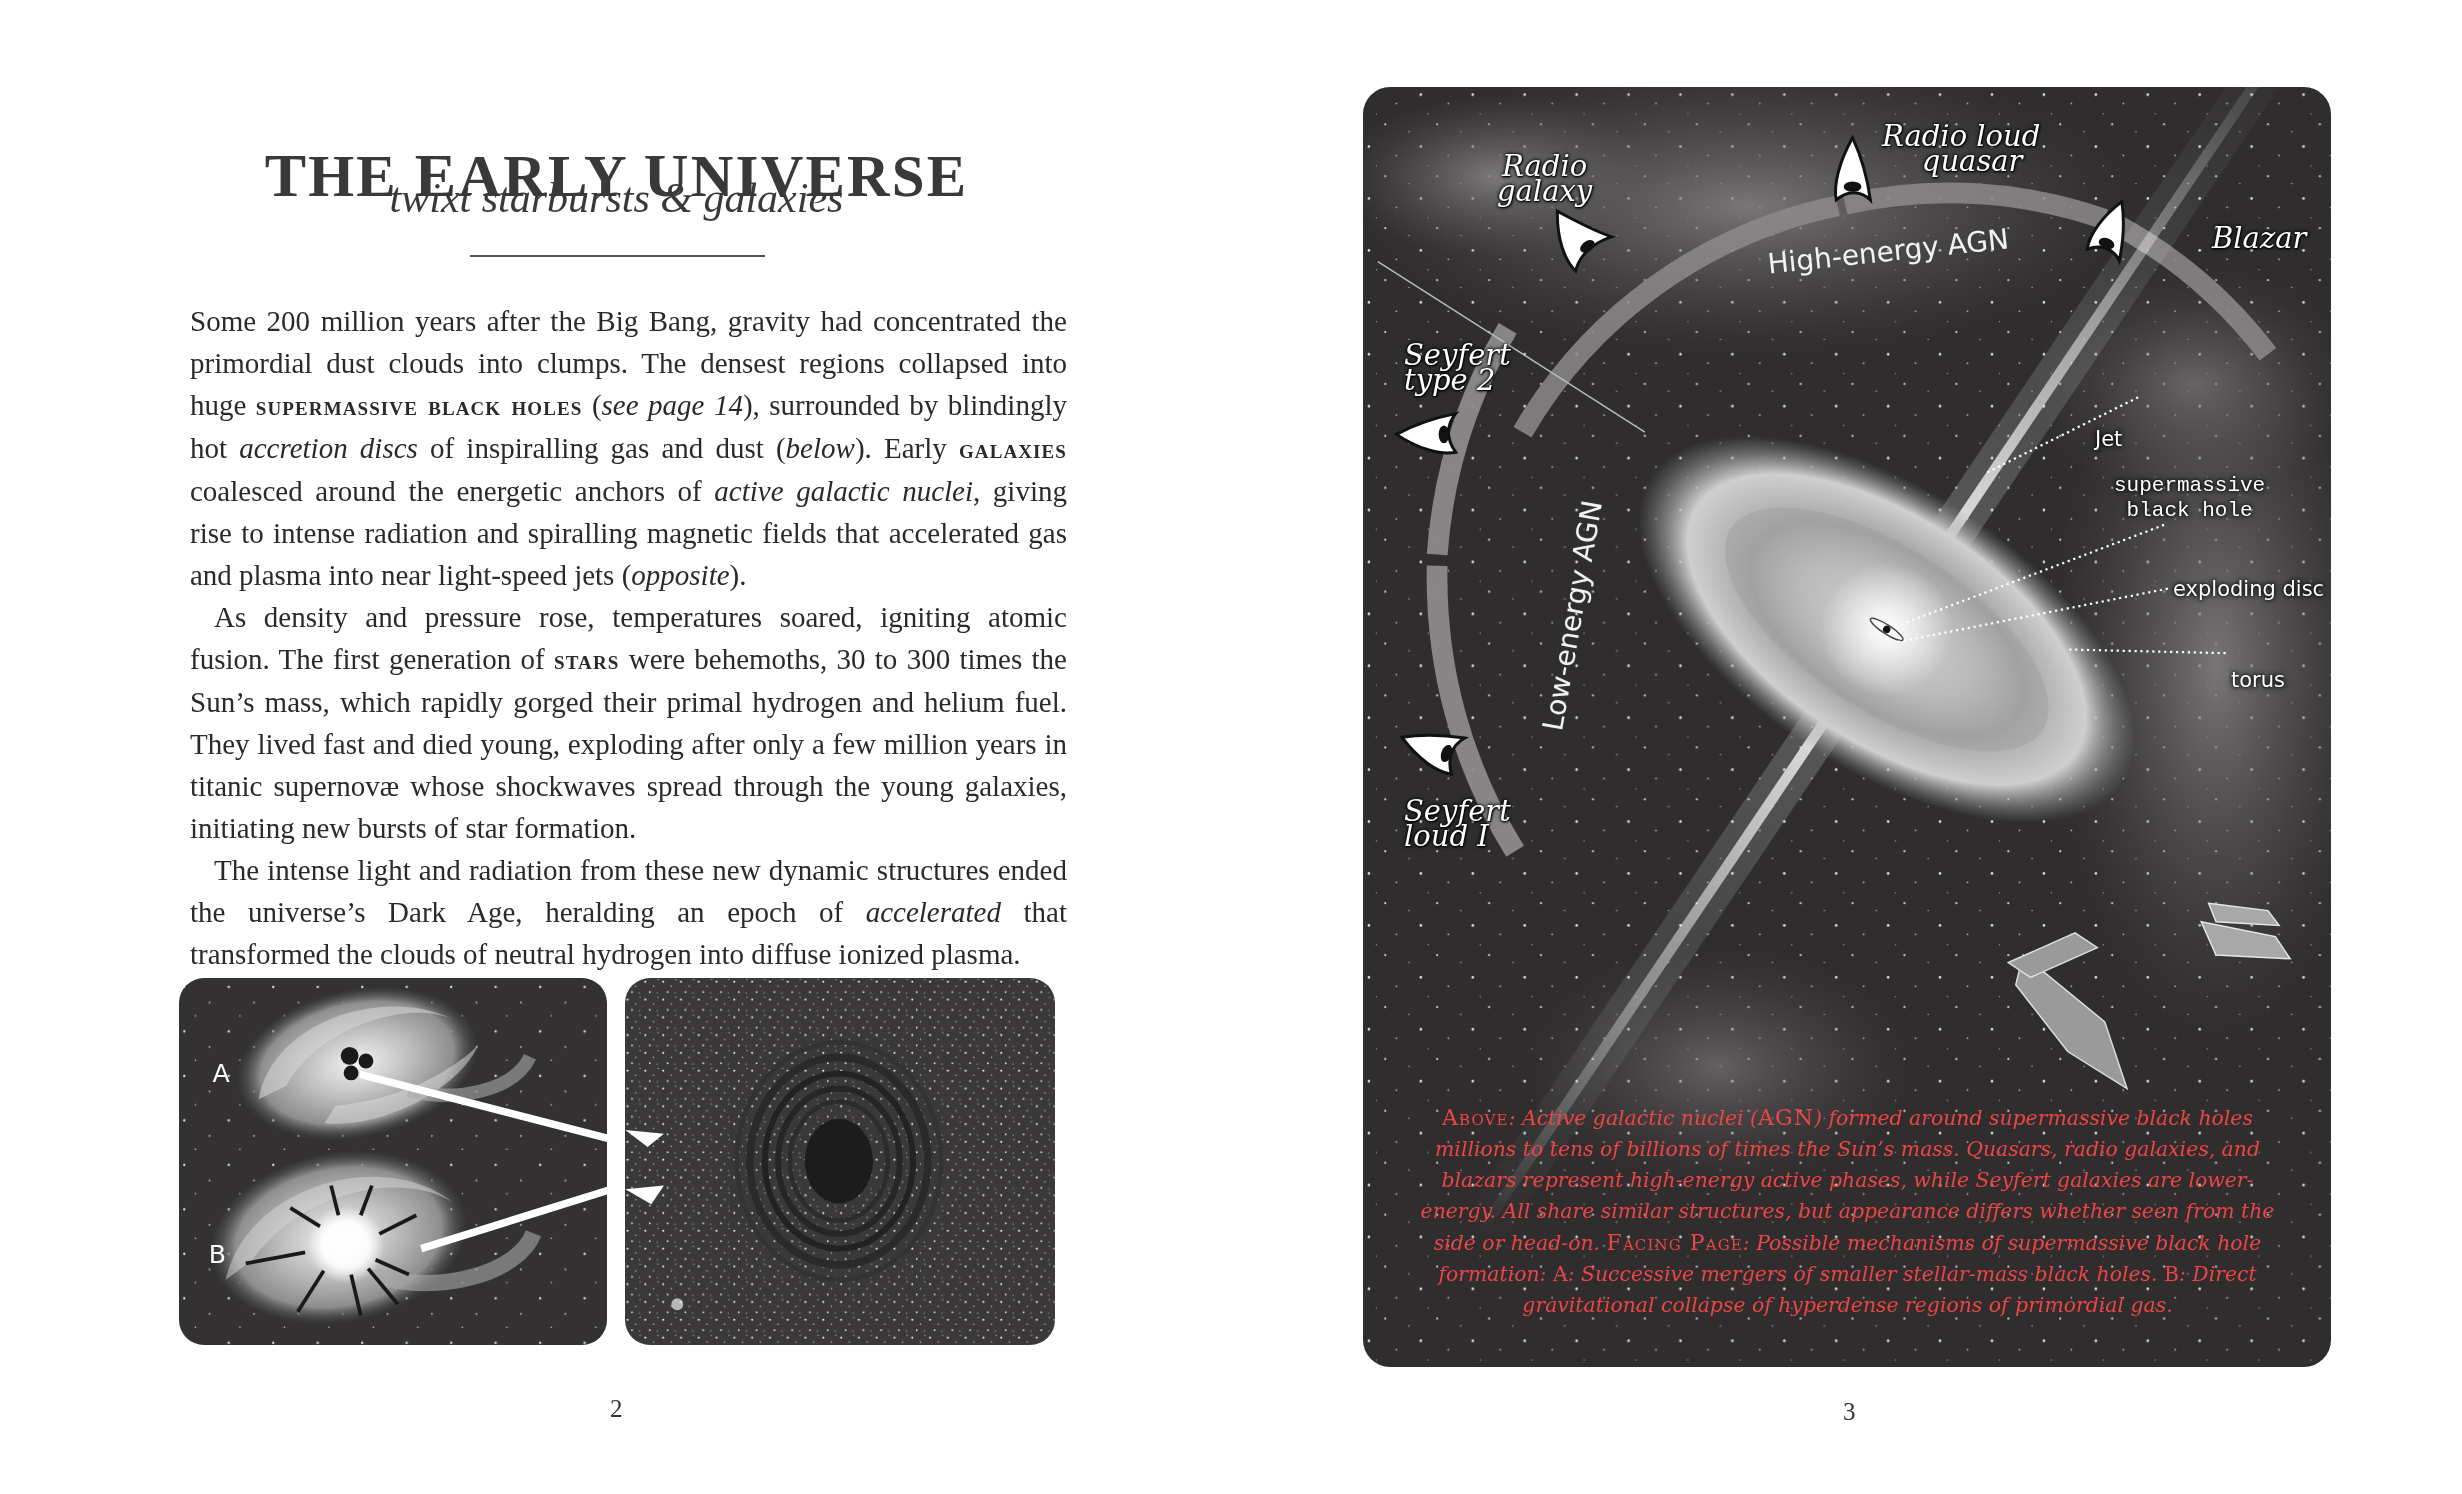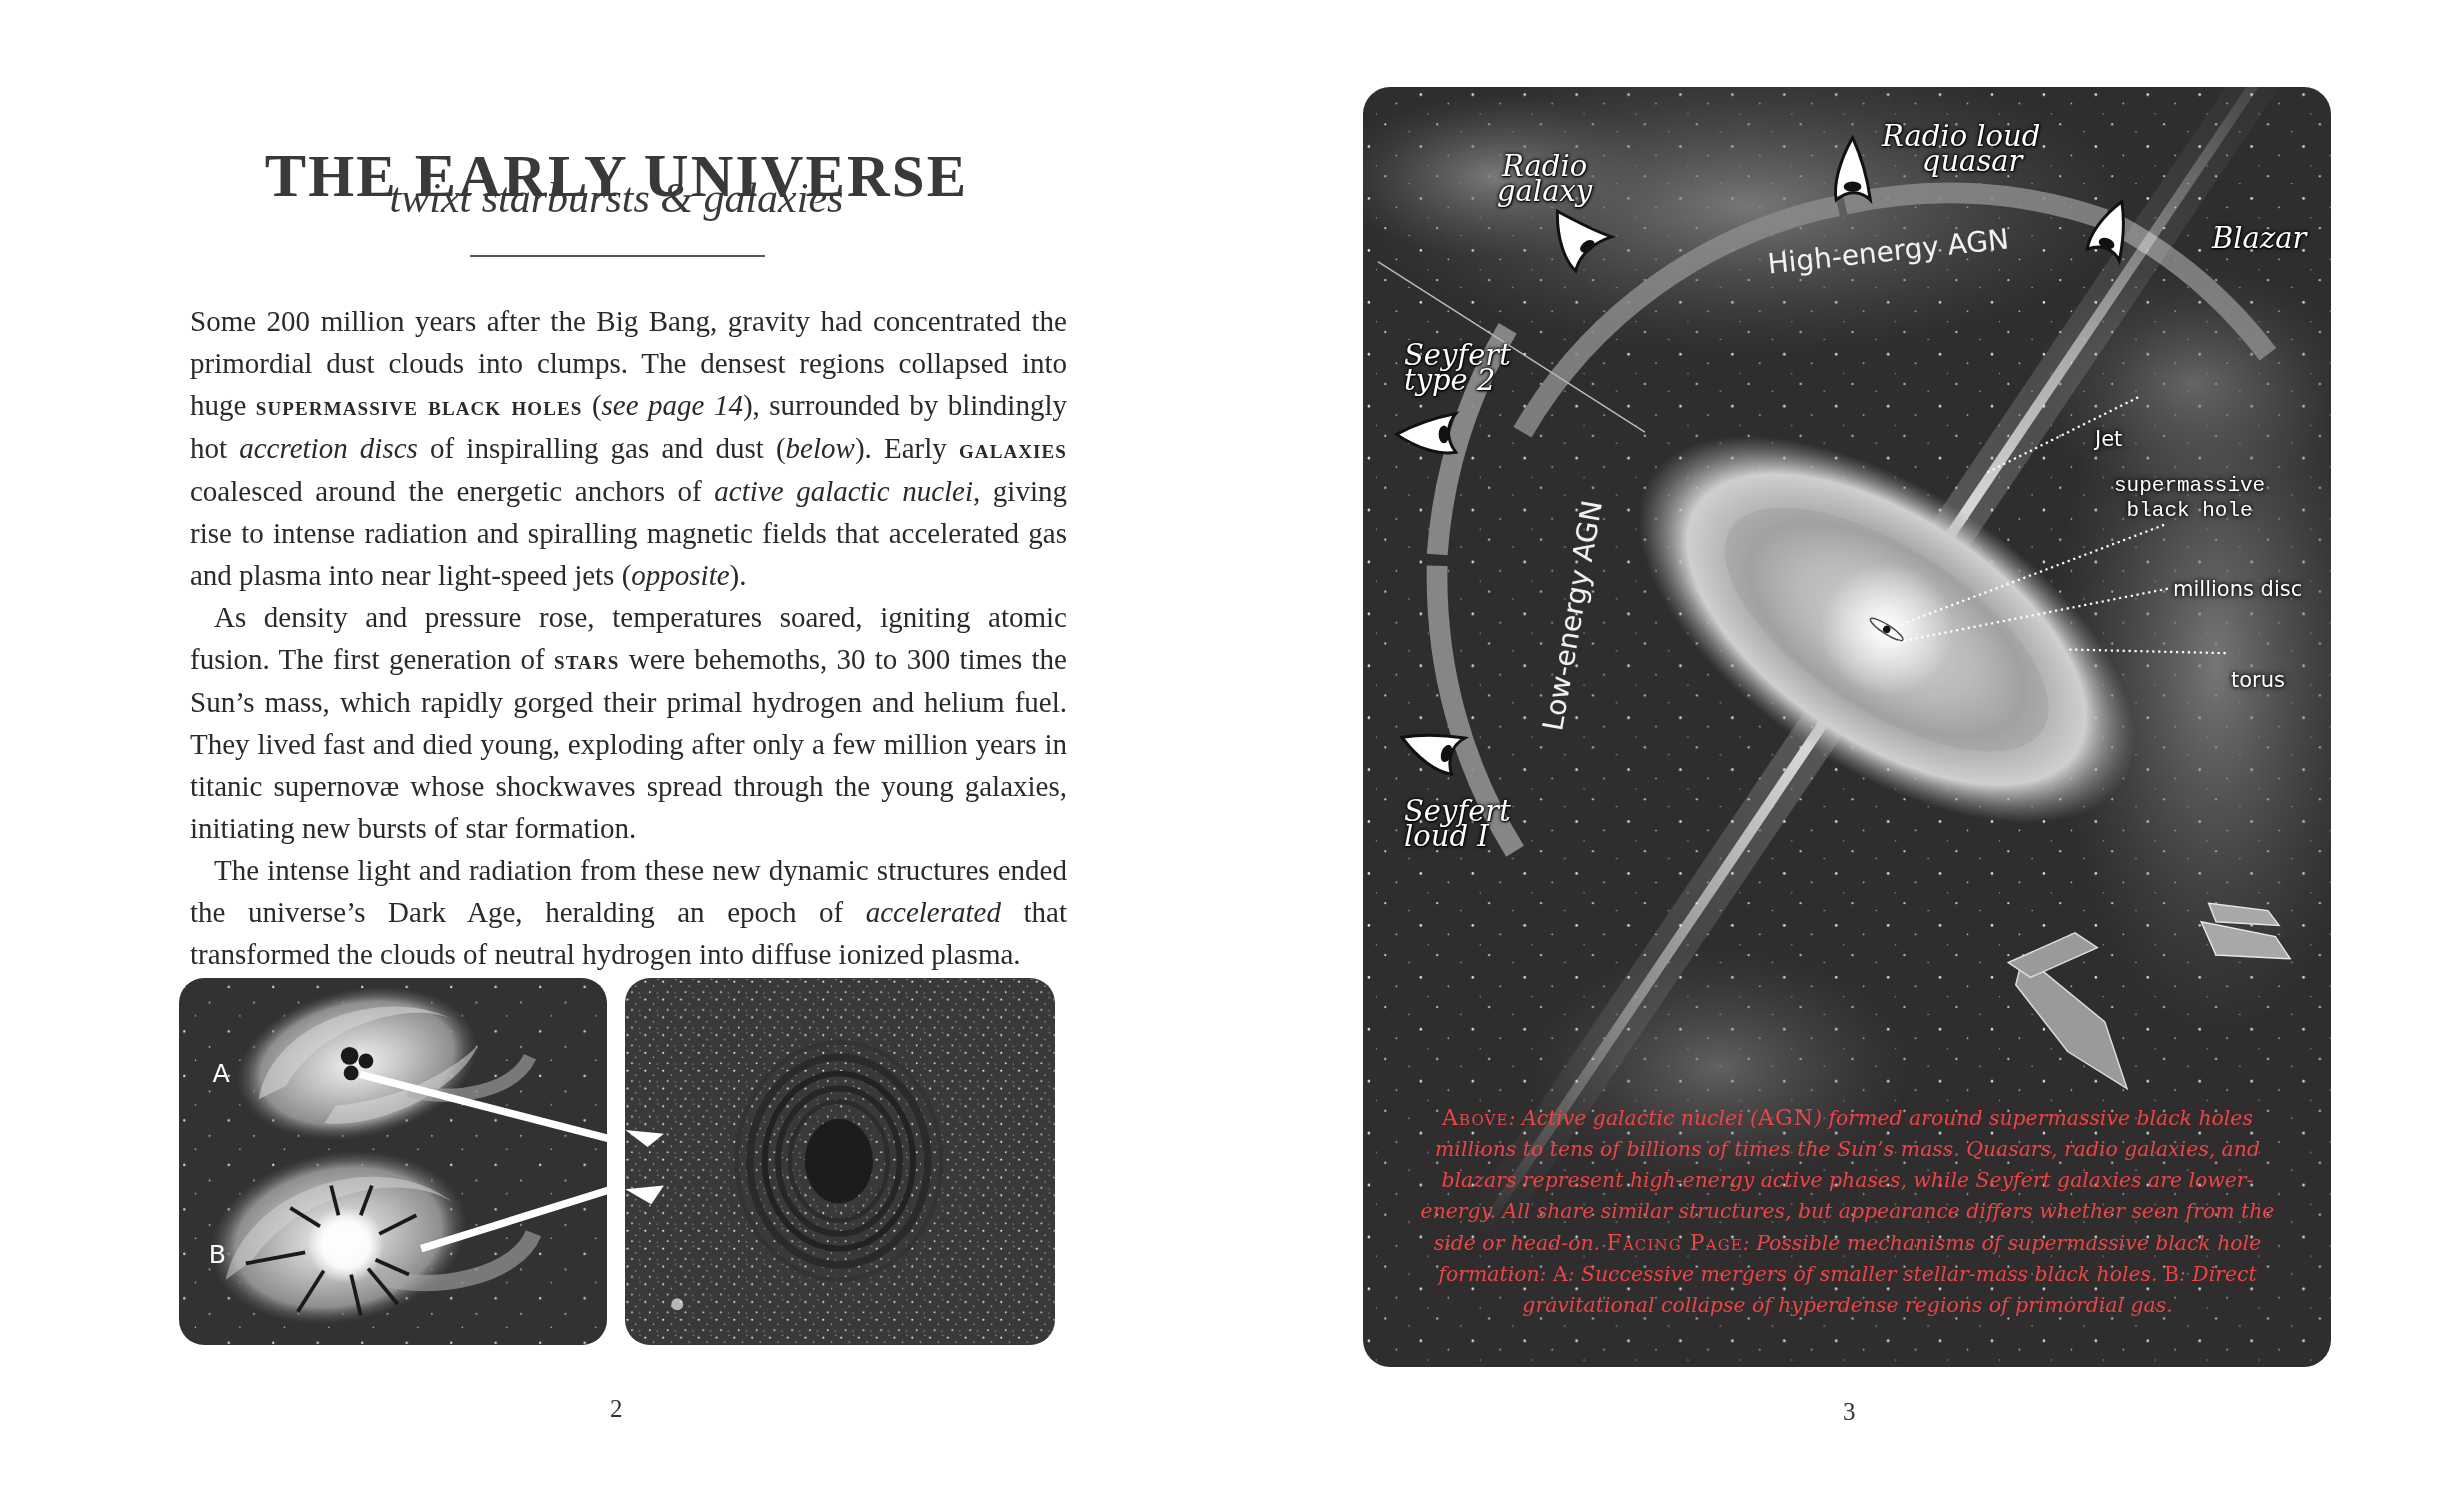--- a/index.html
+++ b/index.html
@@ -306,21 +306,21 @@
     <div class="lbl-serif" style="left:41px; top:712px; text-align:left;">
       <div>Seyfert</div>
       <div>loud I</div>
     </div>
 
     <div class="lbl-sans" style="left:732px; top:297px;margin-top:43px;">Jet</div>
     <div class="lbl-sans" style="left:751px; top:386px;font-family:Liberation Mono, monospace;">
       <div>supermassive</div>
       <div>black hole</div>
     </div>
-    <div class="lbl-sans" style="left:810px; top:490px;">millions disc</div>
+    <div class="lbl-sans" style="left:810px; top:490px;">exploding disc</div>
     <div class="lbl-sans" style="left:868px; top:581px;">torus</div>
 
     <div id="caption"><span class="sc">Above</span><em>: Active galactic nuclei (</em><span class="sc">AGN</span><em>) formed around supermassive black holes millions to tens of billions of times the Sun’s mass. Quasars, radio galaxies, and blazars represent high-energy active phases, while Seyfert galaxies are lower-energy. All share similar structures, but appearance differs whether seen from the side or head-on. </em><span class="sc">Facing Page</span><em>: Possible mechanisms of supermassive black hole formation: </em><span class="up">A</span><em>: Successive mergers of smaller stellar-mass black holes. </em><span class="up">B</span><em>: Direct gravitational collapse of hyperdense regions of primordial gas.</em></div>
   </div>
 
   <div id="page-num-right" class="abs page-num">3</div>
 </div>
 
 
 </body></html>

